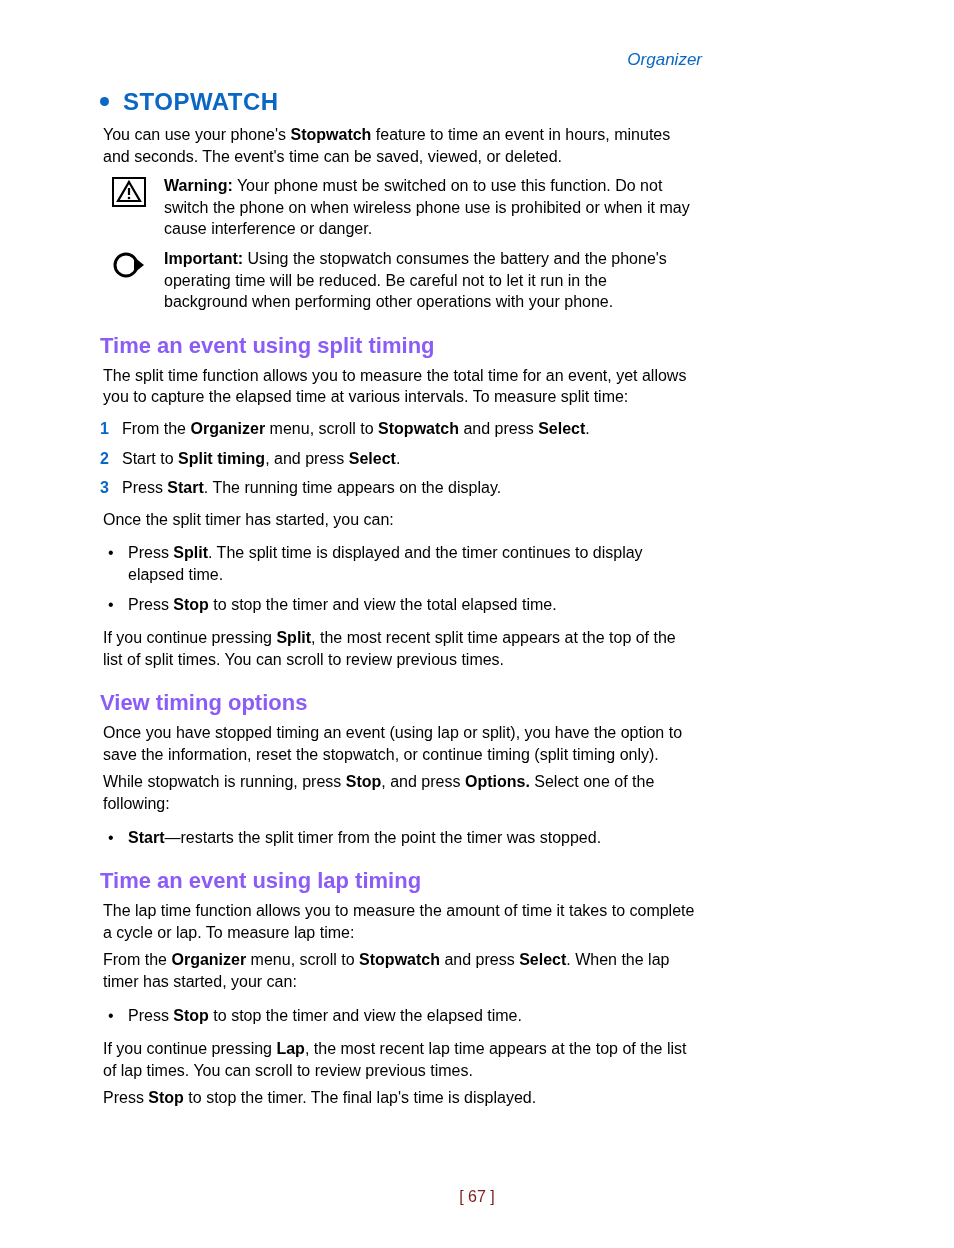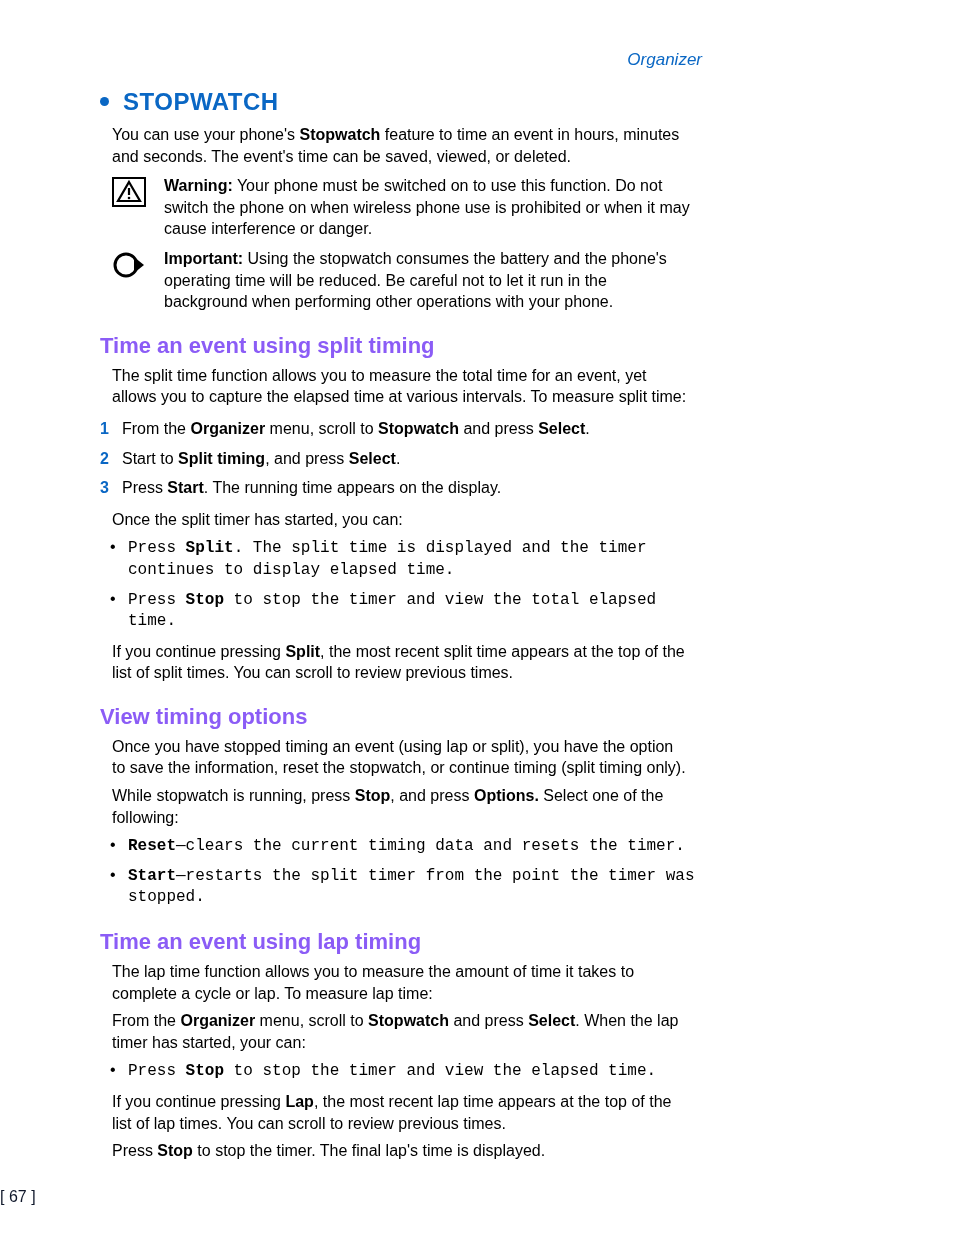--- a/index.html
+++ b/index.html
@@ -50,21 +50,21 @@
   h2.subhead {
     color: #8b5cf6;
     font-size: 22px;
     font-weight: bold;
     margin: 20px 0 4px 0;
     font-family: "Trebuchet MS", "Verdana", sans-serif;
   }
   p.body {
     font-size: 16px;
     line-height: 1.35;
-    margin: 6px 12px;
+    margin: 6px 3px;
   }
   .note-row {
     display: flex;
     align-items: flex-start;
     gap: 18px;
     margin: 8px 12px;
   }
   .note-icon {
     flex: 0 0 34px;
     height: 34px;
@@ -95,22 +95,21 @@
   ol.numlist li .num {
     position: absolute;
     left: 0;
     top: 0;
     color: #0a67c4;
     font-weight: bold;
   }
   ul.blist {
     list-style: none;
     padding: 0;
-    margin: 0 0;
-    font-family: Liberation Mono, monospace;
+    margin: 12px 0;
   }
   ul.blist li {
     font-size: 16px;
     line-height: 1.35;
     margin: 8px 0;
     padding-left: 28px;
     position: relative;
   }
   ul.blist li::before {
     content: "•";
@@ -118,22 +117,22 @@
     left: 8px;
     top: 0;
     font-size: 16px;
   }
   b { font-weight: bold; }
   .footer {
     position: absolute;
     left: 0;
     right: 0;
     bottom: 42px;
-    text-align: left;
-    color: #0f172a;
+    text-align: center;
+    color: #7f1d1d;
     font-size: 16px;
     font-family: "Trebuchet MS", "Verdana", sans-serif;
   }
 </style>
 </head>
 <body>
 
 <div class="page">
 
   <div class="header-right">Organizer</div>
@@ -203,23 +202,20 @@
   </p>
 
   <h2 class="subhead">View timing options</h2>
   <p class="body">Once you have stopped timing an event (using lap or split), you have the option to save the information, reset the stopwatch, or continue timing (split timing only).</p>
   <p class="body">
     <span>While stopwatch is running, press </span><b>Stop</b><span>, and press </span><b>Options.</b><span> Select one of the following:</span>
   </p>
 
   <ul class="blist">
     <li>
-      <b>Reset</b><span>—clears the current timing data and resets the timer.</span>
-    </li>
-    <li>
       <b>Start</b><span>—restarts the split timer from the point the timer was stopped.</span>
     </li>
   </ul>
 
   <h2 class="subhead">Time an event using lap timing</h2>
   <p class="body">The lap time function allows you to measure the amount of time it takes to complete a cycle or lap. To measure lap time:</p>
   <p class="body">
     <span>From the </span><b>Organizer</b><span> menu, scroll to </span><b>Stopwatch</b><span> and press </span><b>Select</b><span>. When the lap timer has started, your can:</span>
   </p>
 

